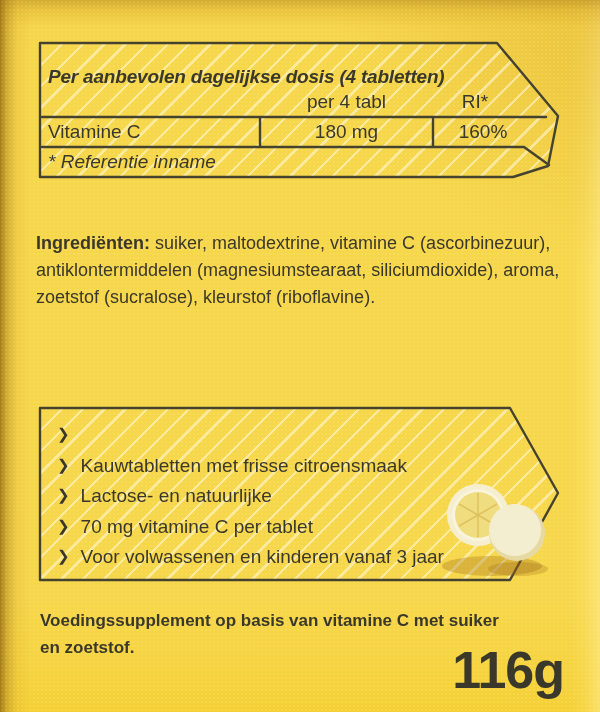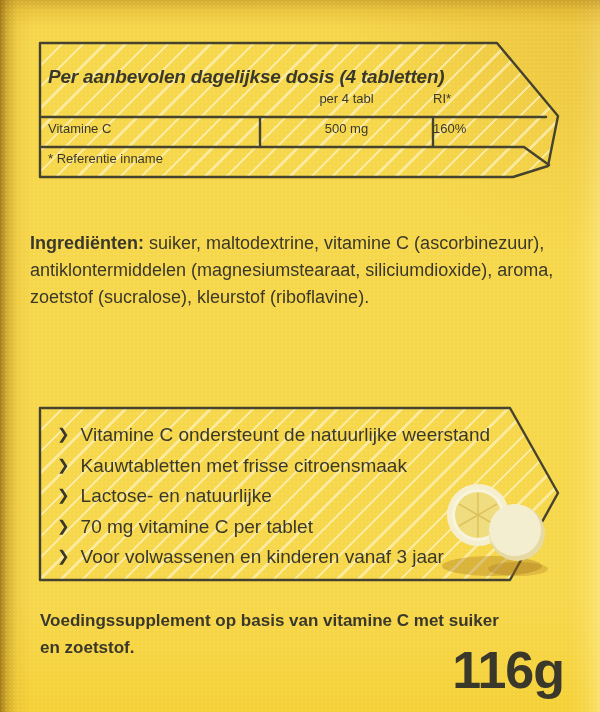--- a/index.html
+++ b/index.html
@@ -34,23 +34,23 @@
     left:40px;top:408px;width:522px;height:174px;
     clip-path:polygon(0px 0px,470px 0px,518px 85px,470px 172px,0px 172px);
   }
   svg.linework{position:absolute;left:0;top:0;z-index:2;}
   .txt{position:absolute;z-index:3;}
   .t19{font-size:17px;line-height:27px;}
   .t18{font-size:18px;line-height:27px;}
   .pre{white-space:pre-line;}
   .lead{font-weight:700;}
   .tbl-title{font-size:19px;font-weight:700;font-style:italic;letter-spacing:-.2px;}
-  .cell{font-size:13px;}
+  .cell{font-size:19px;}
   .center{text-align:center;}
-  .right{text-align:left;}
+  .right{text-align:center;}
   .claims-list{list-style:none;margin:0;padding:0;position:absolute;left:57px;top:420px;z-index:3;}
   .claims-list li{display:flex;align-items:center;height:30.5px;font-size:19px;}
   .bullet{font-family:"DejaVu Sans",sans-serif;font-size:15px;font-weight:700;margin-right:11px;transform:translateY(-1px);}
   .desc{font-weight:700;}
   .weight{font-size:52px;font-weight:700;letter-spacing:-1px;}
 </style>
 </head>
 <body>
 
 <div class="stage">
@@ -92,35 +92,34 @@
         <circle cx="517" cy="533" r="28" fill="#e7d9a2"></circle>
         <circle cx="515" cy="530" r="26" fill="#f4eed0"></circle>
       </g>
     </g>
   </svg>
 
   <div class="txt tbl-title" style="left:48px;top:66px;width:420px;">Per aanbevolen dagelijkse dosis (4 tabletten)</div>
   <div class="txt cell center" style="left:260px;top:91px;width:173px;">per 4 tabl</div>
   <div class="txt cell right" style="left:433px;top:91px;width:84px;">RI*</div>
   <div class="txt cell" style="left:48px;top:121px;">Vitamine C</div>
-  <div class="txt cell center" style="left:260px;top:121px;width:173px;">500 mg</div>
+  <div class="txt cell center" style="left:260px;top:121px;width:173px;">180 mg</div>
   <div class="txt cell right" style="left:433px;top:121px;width:100px;">160%</div>
-  <div class="txt cell" style="left:48px;top:151px;">* Referentie inname</div>
+  <div class="txt cell" style="left:48px;top:151px;font-style:italic;">* Referentie inname</div>
 
-  <div class="txt t18 pre" style="left:30px;top:203px;width:548px;">
+  <div class="txt t18 pre" style="left:36px;top:203px;width:548px;">
     <span class="lead">Ingrediënten:</span><span> suiker, maltodextrine, vitamine C (ascorbinezuur),
 antiklontermiddelen (magnesiumstearaat, siliciumdioxide), aroma,
 zoetstof (sucralose), kleurstof (riboflavine).</span>
   </div>
 
 
   <ul class="claims-list">
     <li>
       <span class="bullet">❯</span>
-      <span>Vitamine C ondersteunt de natuurlijke weerstand</span>
     </li>
     <li>
       <span class="bullet">❯</span>
       <span>Kauwtabletten met frisse citroensmaak</span>
     </li>
     <li>
       <span class="bullet">❯</span>
       <span>Lactose- en natuurlijke</span>
     </li>
     <li>

